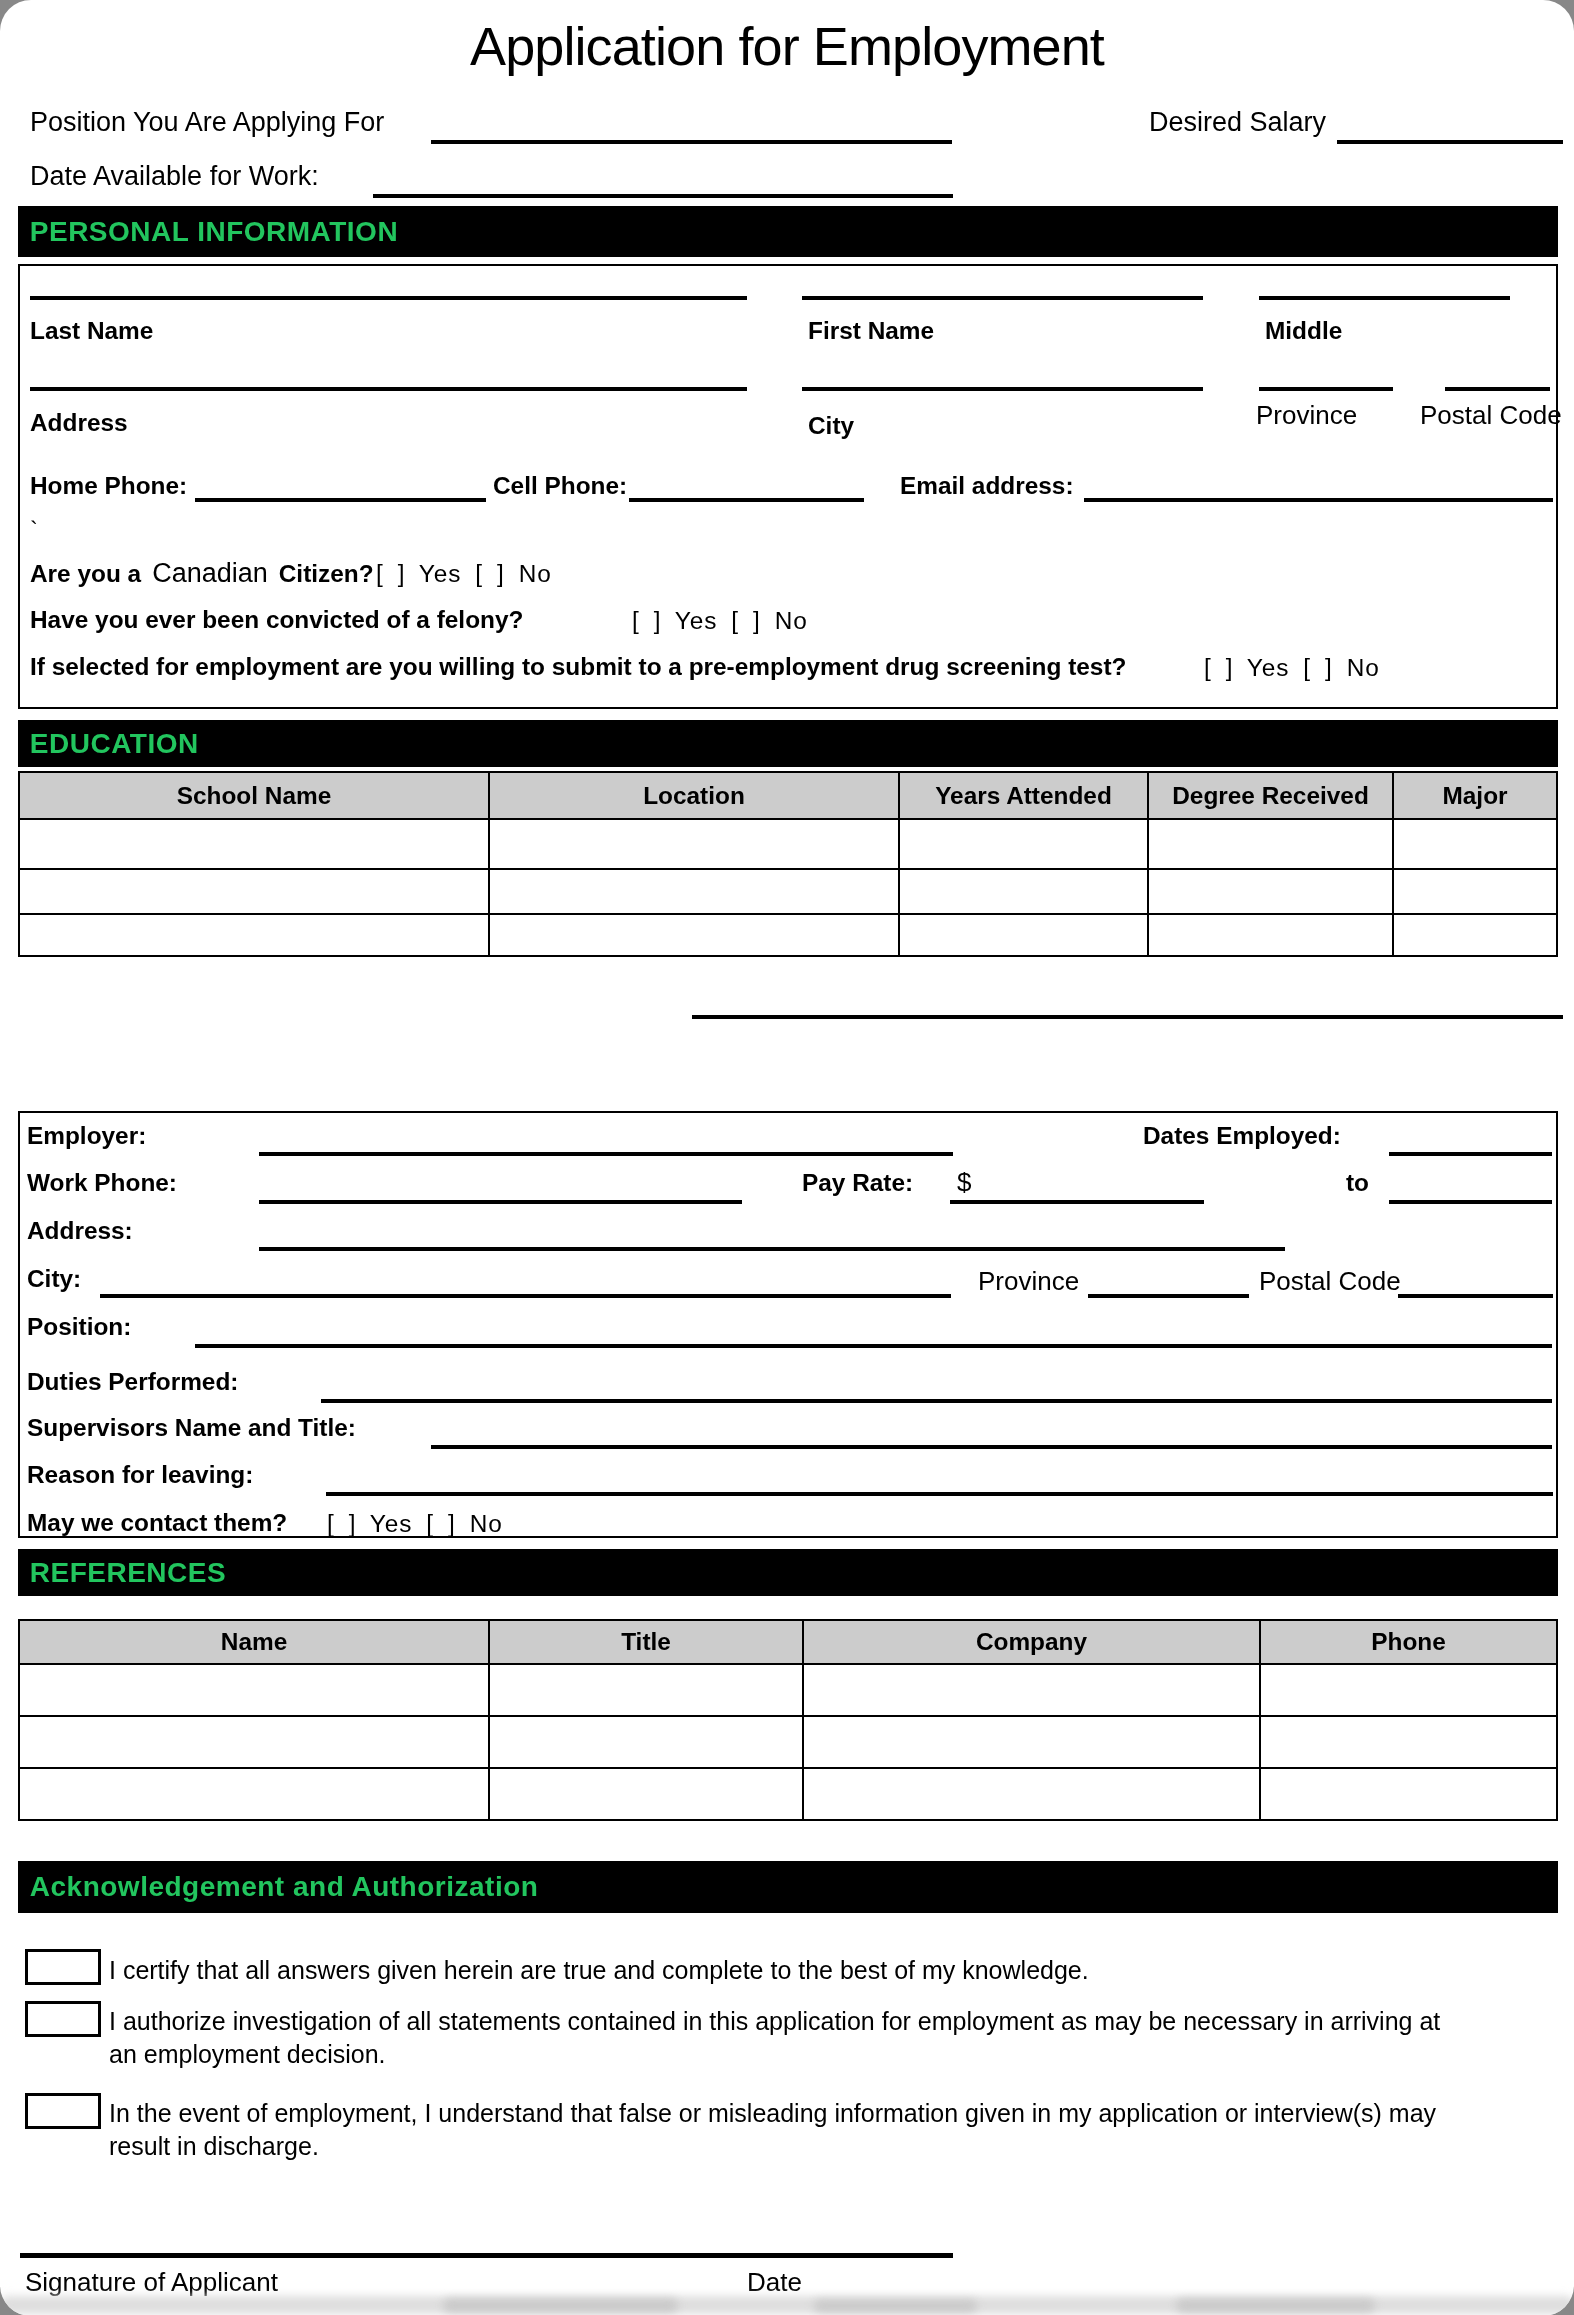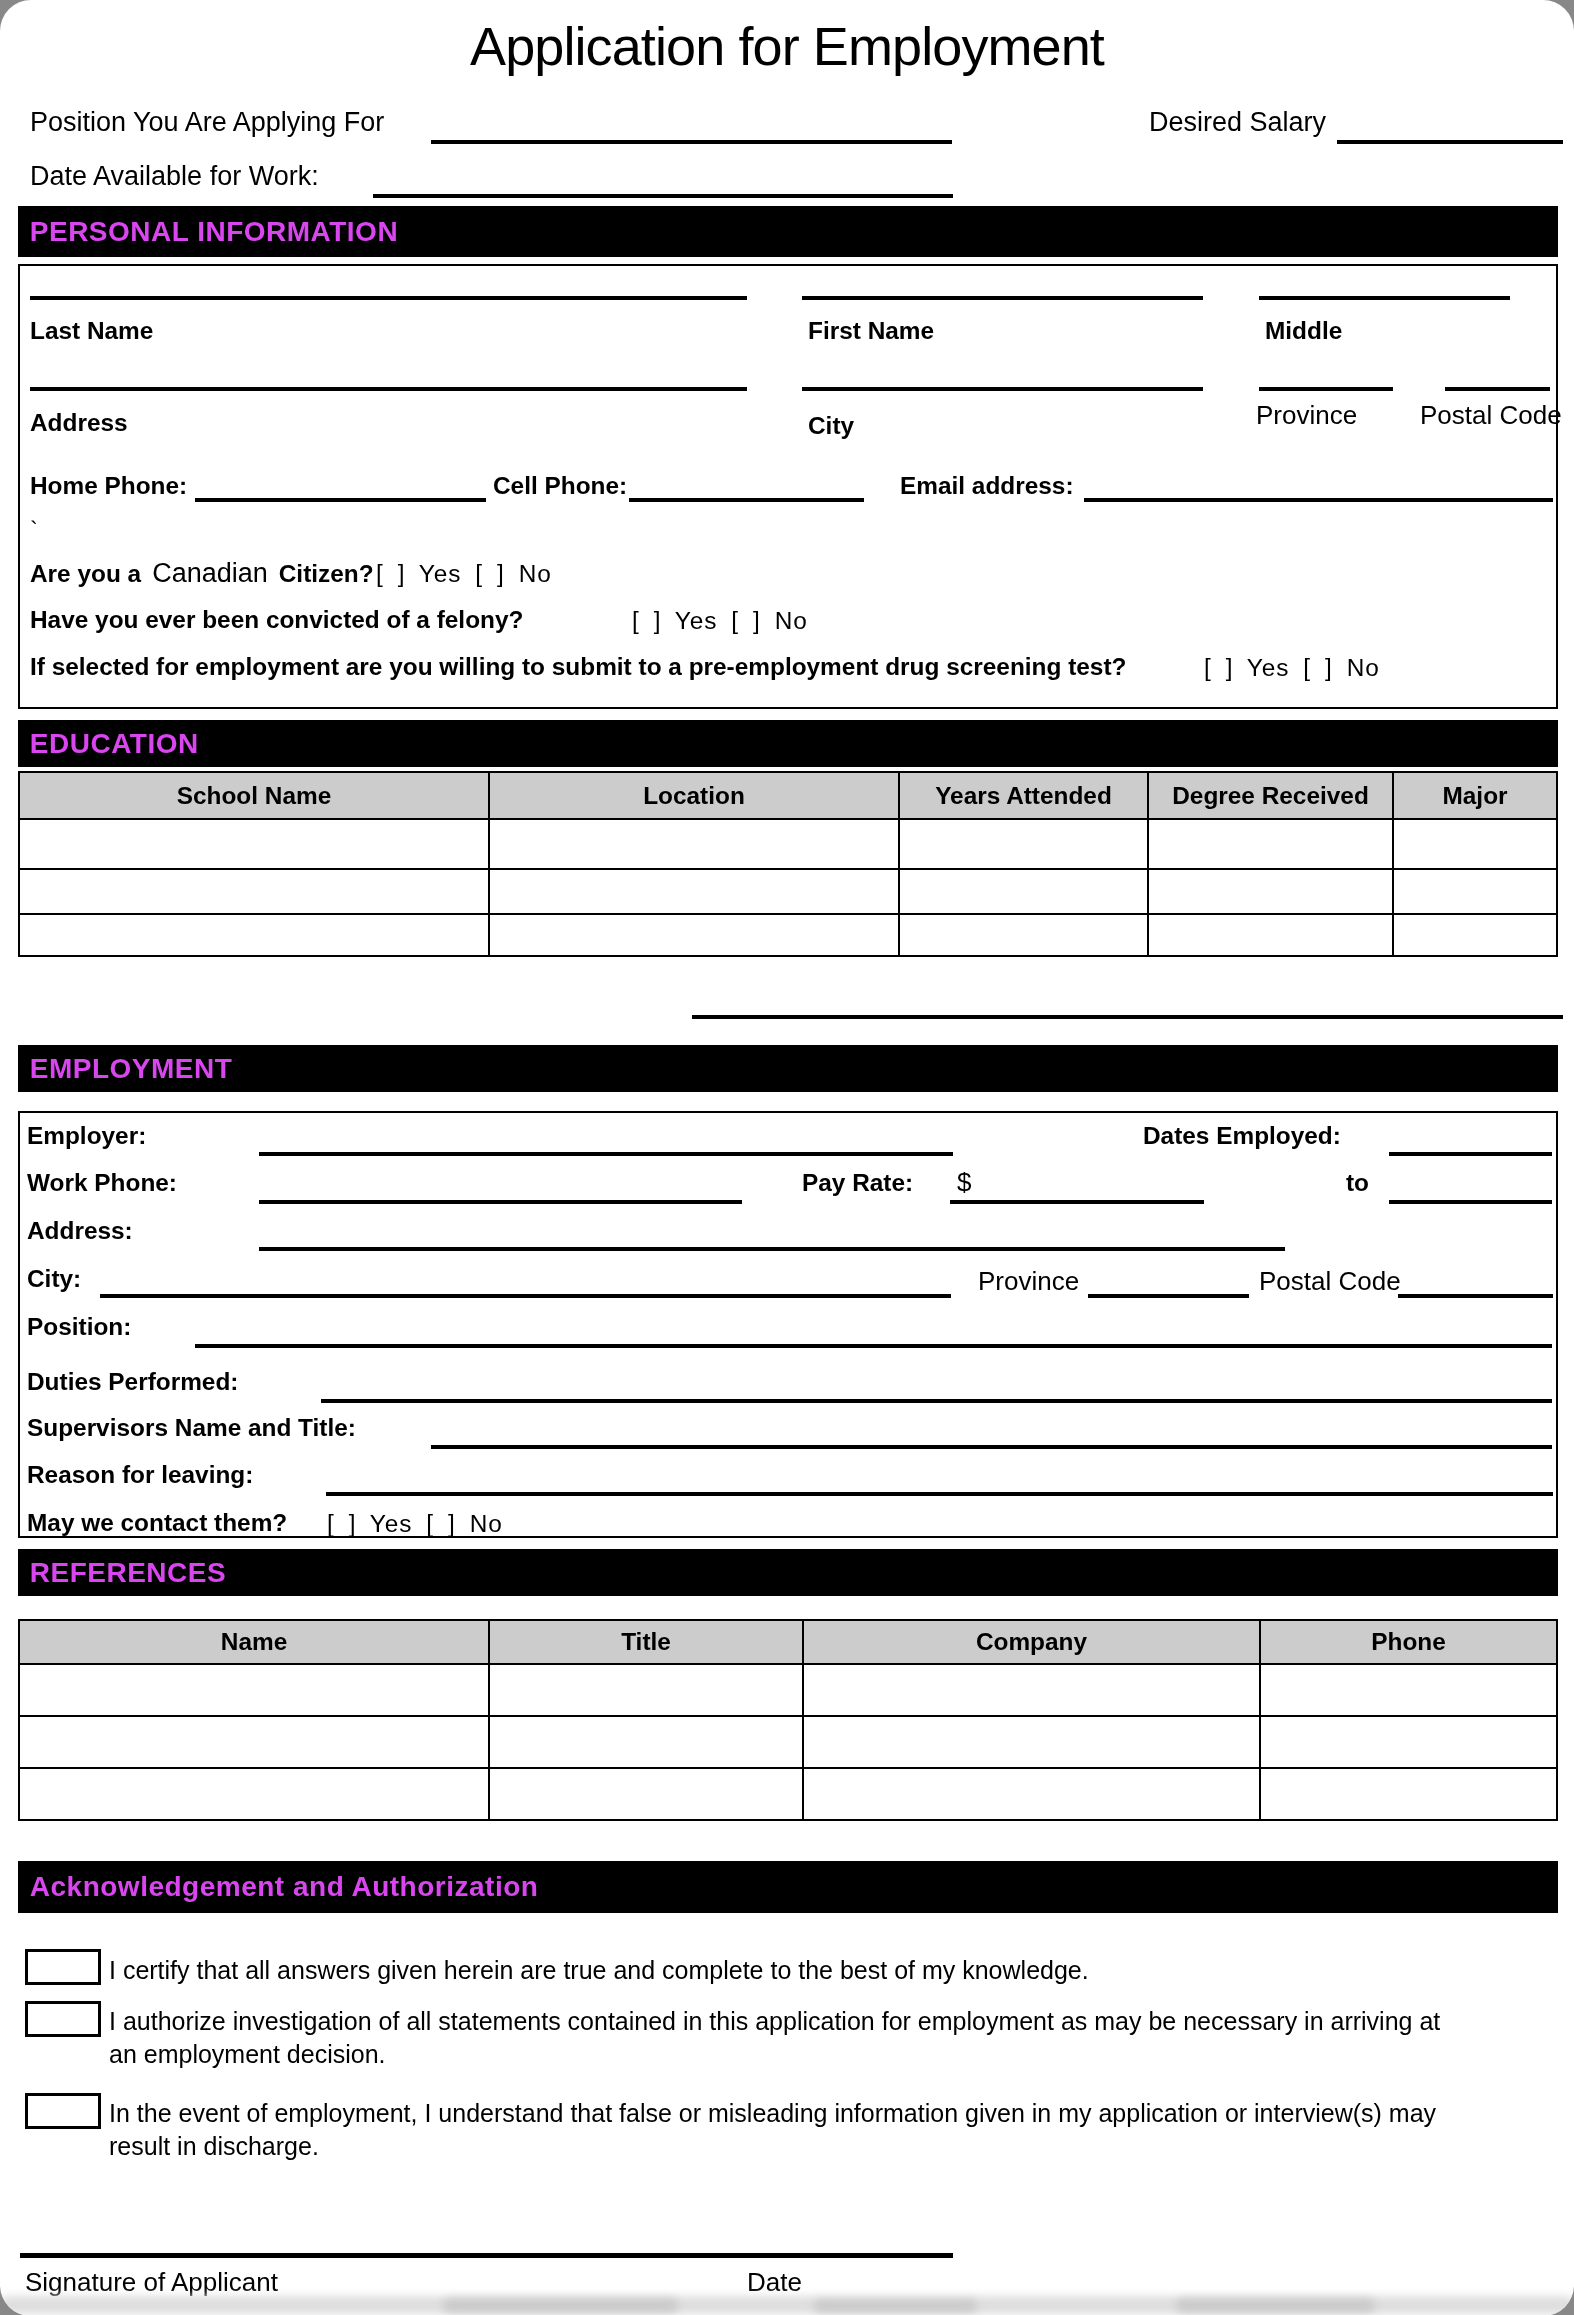--- a/index.html
+++ b/index.html
@@ -1,20 +1,20 @@
 <!DOCTYPE html>
 <html style="font-size:14.5px"><head>
 <meta charset="utf-8">
 <style>
   html,body{margin:0;padding:0;background:#888;}
   .page{position:relative;width:1574px;height:2316px;background:#ffffff;
         font-family:"Liberation Sans",sans-serif;color:#000;overflow:hidden;border-radius:31px;}
   .abs{position:absolute;}
   .ln{position:absolute;background:#000;height:3.6px;}
-  .bar{position:absolute;left:18px;width:1540px;background:#000;color:#d946ef;
+  .bar{position:absolute;left:18px;width:1540px;background:#000;color:#22c55e;
        font-weight:bold;display:flex;align-items:center;box-sizing:border-box;
        padding-left:11.8px;font-size:28px;letter-spacing:0.5px;}
   .box{position:absolute;border:2.7px solid #000;box-sizing:border-box;background:transparent;}
   .b27{font-size:24.4px;font-weight:bold;white-space:nowrap;}
   .r29{font-size:26px;white-space:nowrap;text-align:center;}
   .yn{font-size:24.4px;white-space:nowrap;word-spacing:6.3px;letter-spacing:0.9px;}
   .ftable{position:absolute;border-collapse:collapse;table-layout:fixed;}
   .ftable td{border:2.7px solid #000;padding:3px;}
   .ftable tr.hd td{background:#cccccc;font-weight:bold;font-size:24.4px;
                    text-align:center;vertical-align:middle;}
@@ -117,21 +117,20 @@
           <td></td>
           <td></td>
           <td></td>
           <td></td>
     </tr>
   </tbody>
     </table>
 
   <div class="ln" style="left:692px;top:1015px;width:871px;"></div>
 
-  <div class="bar" style="top:1045px;height:47px;">EMPLOYMENT</div>
   <div class="box" style="left:18px;top:1111px;width:1540px;height:427px;"></div>
 
   <div class="abs b27" style="left:27px;top:1122px;">Employer:</div>
   <div class="ln" style="left:259px;top:1152px;width:694px;"></div>
   <div class="abs b27" style="left:1143px;top:1122px;">Dates Employed:</div>
   <div class="ln" style="left:1389px;top:1152px;width:163px;"></div>
 
   <div class="abs b27" style="left:27px;top:1169px;">Work Phone:</div>
   <div class="ln" style="left:259px;top:1200px;width:483px;"></div>
   <div class="abs b27" style="left:802px;top:1169px;">Pay Rate:</div>

